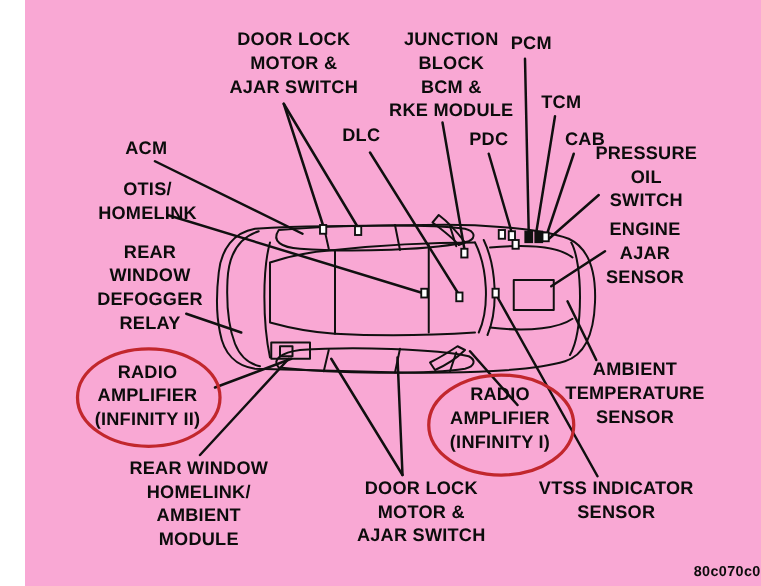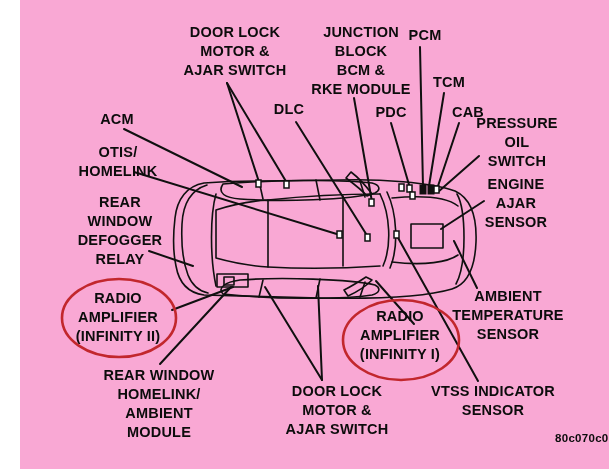--- a/index.html
+++ b/index.html
@@ -219,15 +219,15 @@
     <div>AMBIENT</div>
     <div>TEMPERATURE</div>
     <div>SENSOR</div>
   </div>
 
   <div class="lbl" style="left:473px;top:382px;">
     <div>VTSS INDICATOR</div>
     <div>SENSOR</div>
   </div>
 
-  <div class="code" style="left:495px;top:432px;padding-left:40px;">80c070c0</div>
+  <div class="code" style="left:495px;top:452px;padding-left:40px;">80c070c0</div>
 
 </div>
 
 </body></html>

